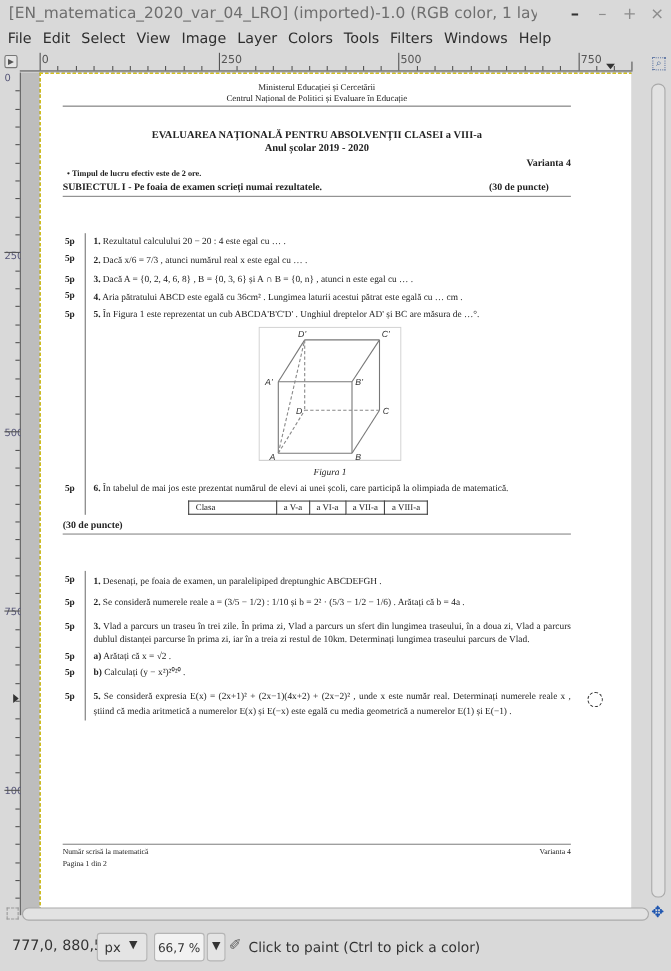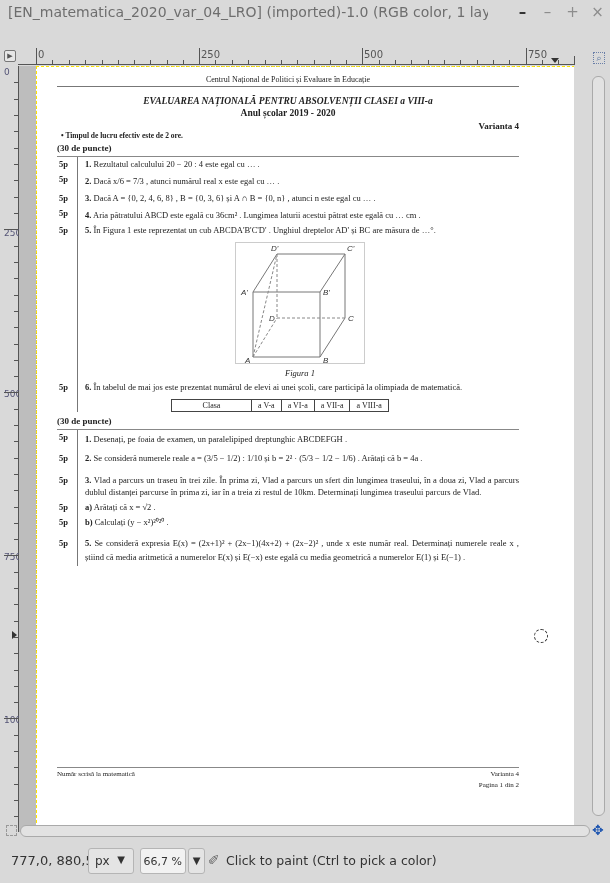--- a/index.html
+++ b/index.html
@@ -24,33 +24,33 @@
   .page { position: absolute; left: 17px; top: 0; width: 554px; height: 767px; background: #fff; border: 1px dashed #222; outline: 1px dashed #ffe600; outline-offset: -1px; }
   .doc { position: absolute; left: 20px; top: 8px; width: 462px; font-family: "Liberation Serif", serif; color: #222; }
   .hdr-small { text-align: center; font-size: 8px; line-height: 10px; }
   .hrule { border-top: 1px solid #777; margin: 1px 0; }
   .center-bold { text-align: center; font-weight: bold; font-size: 9.5px; line-height: 12px; }
   .varianta { text-align: right; font-weight: bold; font-size: 9px; margin-top: 2px; }
   .bullets { font-size: 7.5px; font-weight: bold; line-height: 9px; padding-left: 4px; }
   .bullets div::before { content: "•  "; }
   .subject { display: flex; justify-content: space-between; font-weight: bold; font-size: 9px; margin-top: 3px; padding-bottom: 3px; border-bottom: 1px solid #888; }
   .subject .pts { padding-right: 20px; }
-  .qwrap { position: relative; padding-left: 24px; border-left: 0; }
+  .qwrap { position: relative; padding-left: 24px; border-left: 0; margin-top: 33px; }
   .qline { position: absolute; left: 20px; top: 0; bottom: 0; border-left: 1px solid #777; }
   .q { position: relative; font-size: 8.5px; line-height: 11px; padding: 2px 0 2px 4px; }
   .q .pts { position: absolute; left: -22px; top: 2px; font-weight: bold; font-size: 8.5px; }
   .q b.n { font-weight: bold; }
   .figure { text-align: center; margin: 4px 0 2px 0; }
   .fig-caption { font-style: italic; font-size: 8.5px; text-align: center; }
   table.olymp { border-collapse: collapse; margin: 4px auto 4px 90px; font-size: 8px; }
   table.olymp td { border: 1px solid #444; padding: 1px 6px; text-align: center; }
-  table.olymp td:first-child { text-align: center; width: 80px; }
+  table.olymp td:first-child { text-align: left; width: 80px; }
   .footer { position: absolute; left: 20px; top: 700px; width: 462px; font-family: "Liberation Serif", serif; color: #222; font-size: 7px; }
   .footer .row { display: flex; justify-content: space-between; border-top: 1px solid #888; padding-top: 2px; }
-  .footer .pg { text-align: right; margin-top: 3px; }
+  .footer .pg { text-align: left; margin-top: 3px; }
   .hscroll { position: absolute; left: 20px; top: 825px; width: 570px; height: 12px; border: 1px solid #aaa; border-radius: 6px; background: #e2e2e2; }
   .vscroll { position: absolute; left: 592px; top: 76px; width: 13px; height: 740px; border: 1px solid #aaa; border-radius: 6px; background: #e2e2e2; }
   .zoom-btn { position: absolute; left: 593px; top: 52px; width: 12px; height: 12px; font-size: 9px; color: #4a6a9a; border: 1px dotted #6a7fa8; text-align: center; line-height: 10px; }
   .nav-btn { position: absolute; left: 592px; top: 822px; font-size: 14px; color: #1f56b0; }
   .qmask-btn { position: absolute; left: 6px; top: 825px; width: 11px; height: 11px; border: 1px dashed #999; }
   .statusbar { position: absolute; left: 0; top: 843px; width: 610px; height: 40px; }
   .coords { position: absolute; left: 11px; top: 10px; font-size: 13px; color: #333; }
   .unit-sel { position: absolute; left: 88px; top: 5px; width: 46px; height: 26px; border: 1px solid #b5b5b5; border-radius: 3px; background: #e4e4e4; font-size: 12px; color: #333; padding: 5px 0 0 6px; }
   .unit-sel .arr { position: absolute; right: 8px; top: 5px; font-size: 10px; }
   .zoom-field { position: absolute; left: 140px; top: 5px; width: 46px; height: 26px; border: 1px solid #b5b5b5; border-radius: 3px; background: #f2f2f2; font-size: 11px; color: #333; text-align: right; padding: 6px 3px 0 0; }
@@ -69,20 +69,33 @@
   <div class="titlebar">
     <div class="title">[EN_matematica_2020_var_04_LRO] (imported)-1.0 (RGB color, 1 layer) 826x116</div>
     <div class="wbtns">
       <div class="wbtn dark">–</div>
       <div class="wbtn">–</div>
       <div class="wbtn">+</div>
       <div class="wbtn">×</div>
     </div>
   </div>
 
+  <div class="menubar">
+    <span class="menu-item">File</span>
+    <span class="menu-item">Edit</span>
+    <span class="menu-item">Select</span>
+    <span class="menu-item">View</span>
+    <span class="menu-item">Image</span>
+    <span class="menu-item">Layer</span>
+    <span class="menu-item">Colors</span>
+    <span class="menu-item">Tools</span>
+    <span class="menu-item">Filters</span>
+    <span class="menu-item">Windows</span>
+    <span class="menu-item">Help</span>
+  </div>
 
   <div class="corner-btn">▶</div>
 
   <div class="hruler">
     <span class="rlabel" style="left:20px;top:1px;">0</span>
     <span class="rlabel" style="left:183px;top:1px;">250</span>
     <span class="rlabel" style="left:346px;top:1px;">500</span>
     <span class="rlabel" style="left:510px;top:1px;">750</span>
     <div class="htick" style="left:18px;height:16px;"></div>
     <div class="htick" style="left:34px;height:4px;"></div>
@@ -174,29 +187,31 @@
     <div class="vtick" style="top:701px;width:4px;"></div>
     <div class="vtick" style="top:718px;width:4px;"></div>
     <div class="vtick" style="top:734px;width:4px;"></div>
     <div class="vtick" style="top:750px;width:4px;"></div>
   </div>
   <div class="vmarker"></div>
 
   <div class="canvas">
     <div class="page">
       <div class="doc">
+        <div class="hdr-small">Ministerul Educației și Cercetării</div>
         <div class="hdr-small">Centrul Național de Politici și Evaluare în Educație</div>
         <div class="hrule"></div>
-        <div class="center-bold" style="margin-top:8px;font-style:italic;">EVALUAREA NAȚIONALĂ PENTRU ABSOLVENȚII CLASEI a VIII-a</div>
+        <div class="center-bold" style="margin-top:20px;">EVALUAREA NAȚIONALĂ PENTRU ABSOLVENȚII CLASEI a VIII-a</div>
         <div class="center-bold">Anul școlar 2019 - 2020</div>
         <div class="varianta">Varianta 4</div>
         <div class="bullets">
           <div>Timpul de lucru efectiv este de 2 ore.</div>
         </div>
         <div class="subject">
+          <span>SUBIECTUL I - Pe foaia de examen scrieți numai rezultatele.</span>
           <span class="pts">(30 de puncte)</span>
         </div>
 
         <div class="qwrap">
           <div class="qline"></div>
           <div class="q"><span class="pts">5p</span><b class="n">1.</b> <span>Rezultatul calculului  20 − 20 : 4  este egal cu … .</span></div>
           <div class="q" style="padding-top:4px;padding-bottom:4px;"><span class="pts">5p</span><b class="n">2.</b> <span>Dacă  x/6 = 7/3 , atunci numărul real  x  este egal cu … .</span></div>
           <div class="q"><span class="pts">5p</span><b class="n">3.</b> <span>Dacă  A = {0, 2, 4, 6, 8} ,  B = {0, 3, 6}  și  A ∩ B = {0, n} , atunci  n  este egal cu … .</span></div>
           <div class="q" style="padding-top:4px;"><span class="pts">5p</span><b class="n">4.</b> <span>Aria pătratului  ABCD  este egală cu  36cm² . Lungimea laturii acestui pătrat este egală cu … cm .</span></div>
           <div class="q"><span class="pts">5p</span><b class="n">5.</b> <span>În Figura 1 este reprezentat un cub  ABCDA'B'C'D' . Unghiul dreptelor  AD'  și  BC  are măsura de …°.</span></div>

